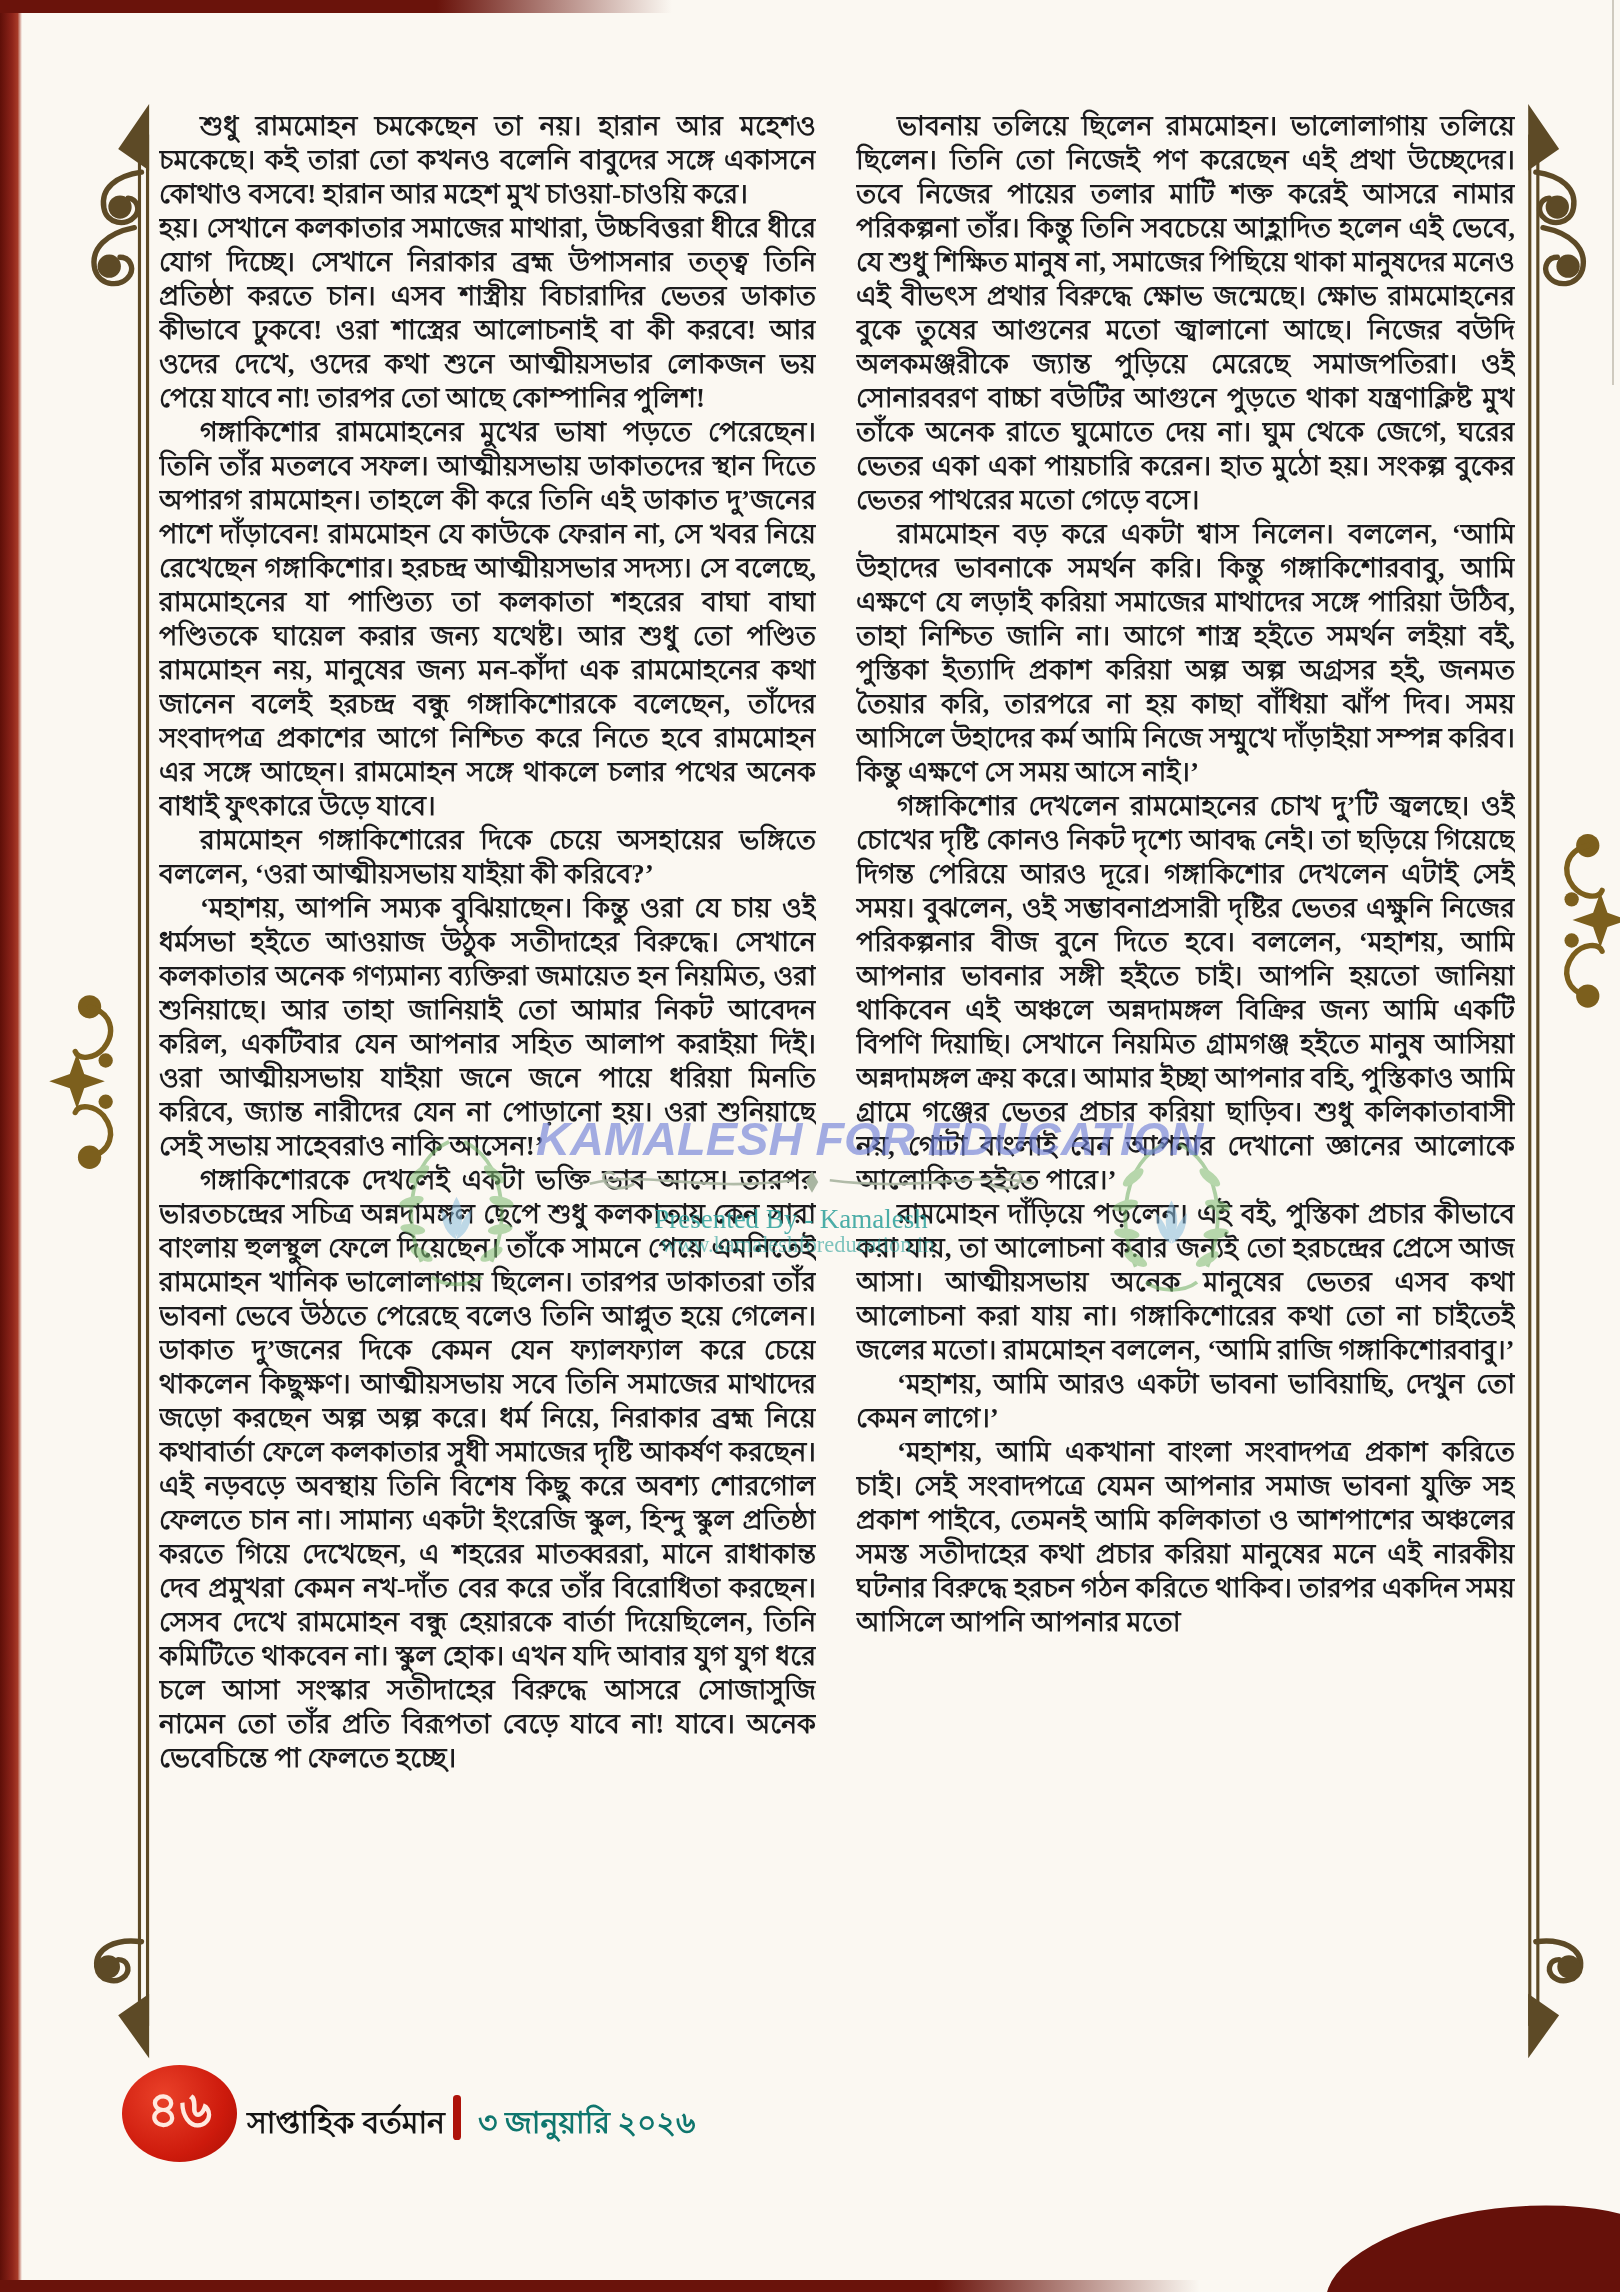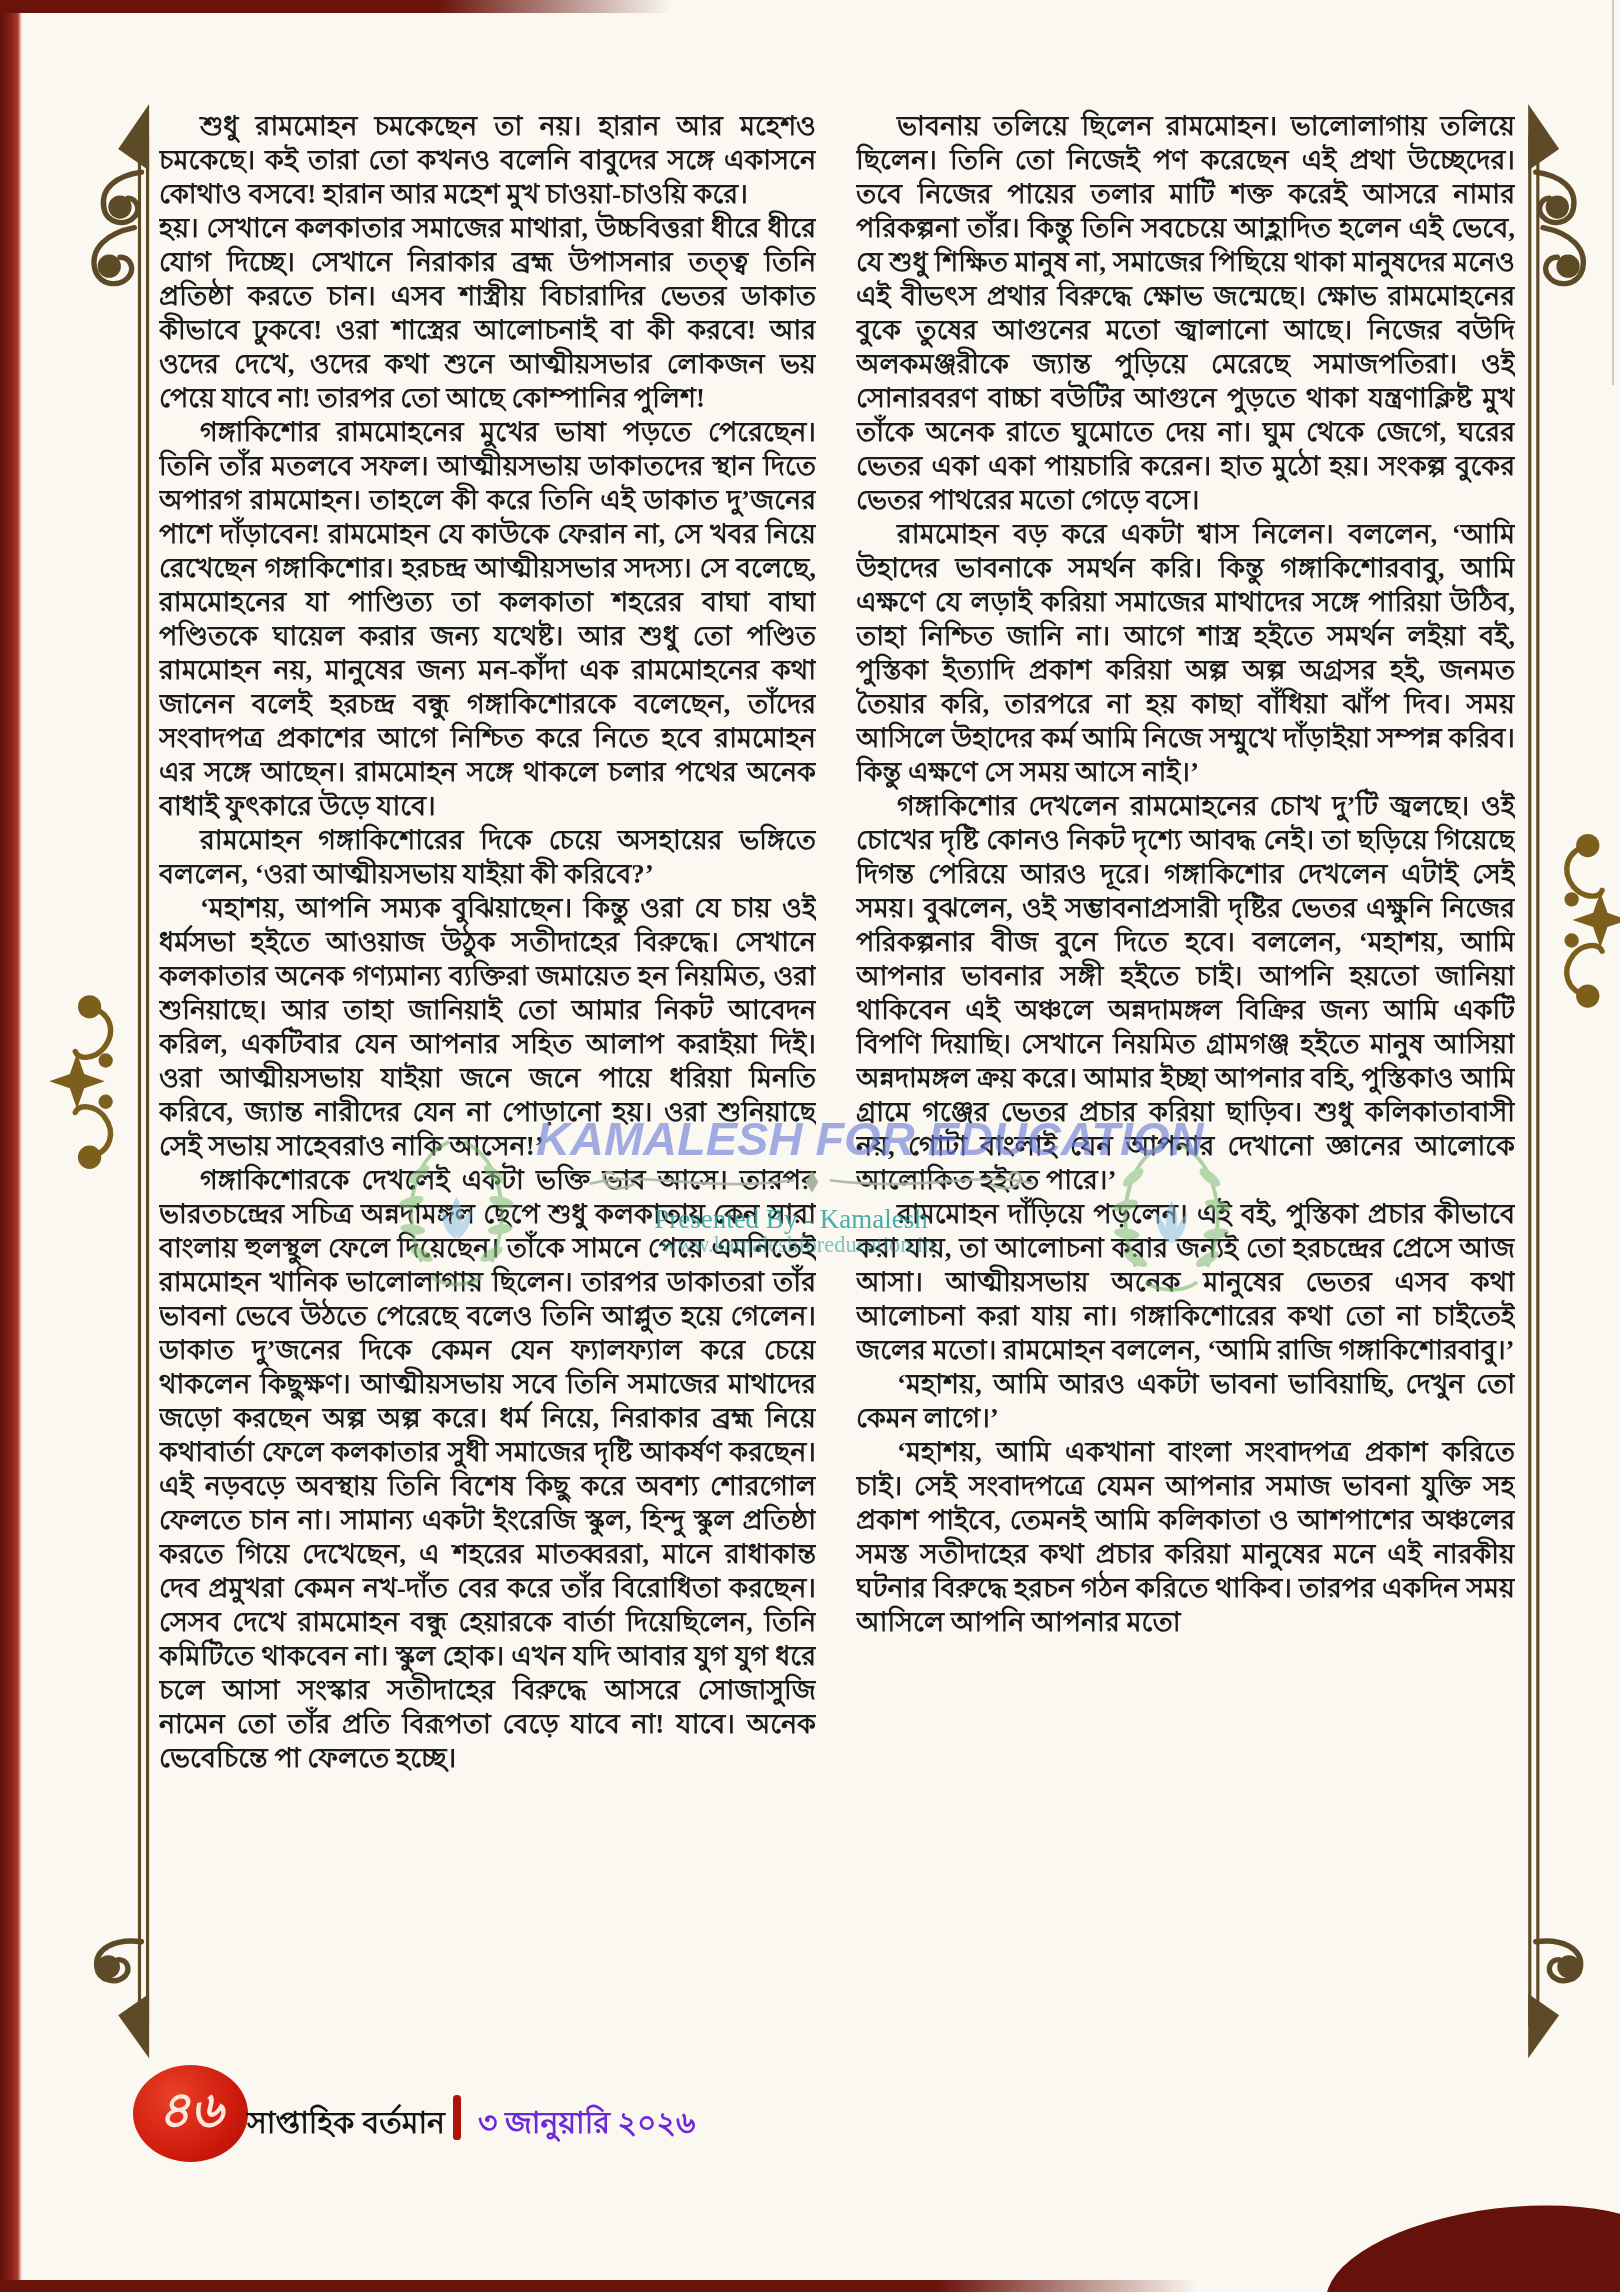--- a/index.html
+++ b/index.html
@@ -39,28 +39,28 @@
   .wm-presented{position:absolute;left:643px;top:1204px;width:296px;text-align:center;
     font-size:27px;color:rgba(44,160,154,0.85);font-family:"Liberation Serif",serif;}
   .wm-web{position:absolute;left:661px;top:1232px;width:269px;text-align:center;
     font-size:22.4px;color:rgba(44,160,154,0.6);font-family:"Liberation Serif",serif;}
   .wm-wreath{position:absolute;opacity:.55;}
   .wm-wreath.left{left:394px;top:1130px;}
   .wm-wreath.right{left:1100px;top:1134px;}
 
   
   .footer{position:absolute;left:0;top:2056px;width:1620px;height:125px;z-index:7;}
-  .page-badge{position:absolute;left:133px;top:9px;width:115px;height:97px;border-radius:50%;
+  .page-badge{position:absolute;left:122px;top:9px;width:115px;height:97px;border-radius:50%;
     background:radial-gradient(circle at 36% 32%,#ea4129 0%,#cd1a0c 62%,#a80f05 100%);
     display:flex;align-items:center;justify-content:center;
-    color:#ffe9df;font-size:50px;font-weight:bold;font-style:italic;}
+    color:#ffe9df;font-size:50px;font-weight:bold;}
   .footer-name{position:absolute;left:247px;top:43px;font-size:30px;font-weight:bold;color:#141414;
     font-family:Liberation Sans, sans-serif;}
   .footer-sep{position:absolute;left:453px;top:39px;width:8px;height:45px;background:#ae130a;border-radius:3.6px;}
-  .footer-date{position:absolute;left:478px;top:43px;font-size:30px;font-weight:bold;color:#6d28d9;
+  .footer-date{position:absolute;left:478px;top:43px;font-size:30px;font-weight:bold;color:#0f766e;
     font-family:"Liberation Serif","DejaVu Sans",serif;}
 </style>
 </head>
 <body>
 
 <div class="edge-left"></div>
 <div class="edge-top"></div>
 <div class="edge-bottom"></div>
 <div class="edge-corner"></div>
 <div class="edge-rightline"></div>

